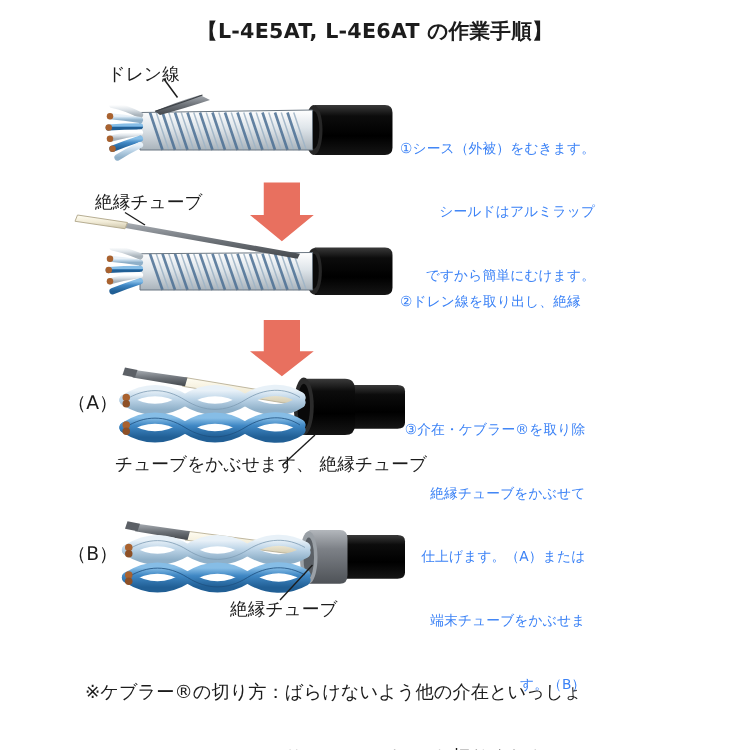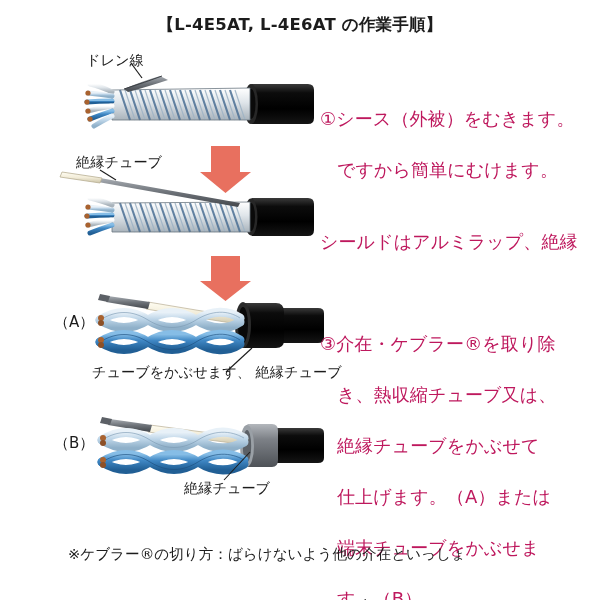--- a/index.html
+++ b/index.html
@@ -33,26 +33,27 @@
     font-size: 16.5px;
     font-weight: 600;
     letter-spacing: 0.2px;
     color: #1c1c1c;
     white-space: nowrap;
   }
 
   
   .step {
     position: absolute;
-    font-size: 18px;
+    font-size: 11px;
     line-height: 25.5px;
-    color: #be185d;
+    color: #3b82f6;
     letter-spacing: 0.1px;
     white-space: pre-line;
     text-indent: 0;
+    text-align: right;
   }
   .step .ln { display: block; }
   .step .ln.ind { padding-left: 17px; }
 
   .label {
     position: absolute;
     font-size: 14.2px;
     line-height: 21px;
     color: #1c1c1c;
     white-space: nowrap;
@@ -328,30 +329,30 @@
     <span class="ln">チューブをかぶせます、</span>
     <span class="ln ind">絶縁チューブ</span>
   </div>
 
   <div class="ab-label" style="left:54px; top:434px;">（B）</div>
 
   <div class="label" style="left:184px; top:478px;">絶縁チューブ</div>
 
   <div class="step" style="left:320px; top:80px;">
     <span class="ln">①シース（外被）をむきます。</span>
+    <span class="ln ind">シールドはアルミラップ</span>
     <span class="ln ind">ですから簡単にむけます。</span>
   </div>
 
   <div class="step" style="left:320px; top:203px;">
-    <span class="ln">シールドはアルミラップ、絶縁</span>
+    <span class="ln">②ドレン線を取り出し、絶縁</span>
   </div>
 
   <div class="step" style="left:320px; top:305px;">
     <span class="ln">③介在・ケブラー®を取り除</span>
-    <span class="ln ind">き、熱収縮チューブ又は、</span>
     <span class="ln ind">絶縁チューブをかぶせて</span>
     <span class="ln ind">仕上げます。（A）または</span>
     <span class="ln ind">端末チューブをかぶせま</span>
     <span class="ln ind">す。（B）</span>
   </div>
 
   <div class="footnote" style="left:68px; top:515px;">
     <span class="ln">※ケブラー®の切り方：ばらけないよう他の介在といっしょ</span>
     <span class="ln ind">にして、ハサミかニッパーでお切りください。</span>
   </div>

